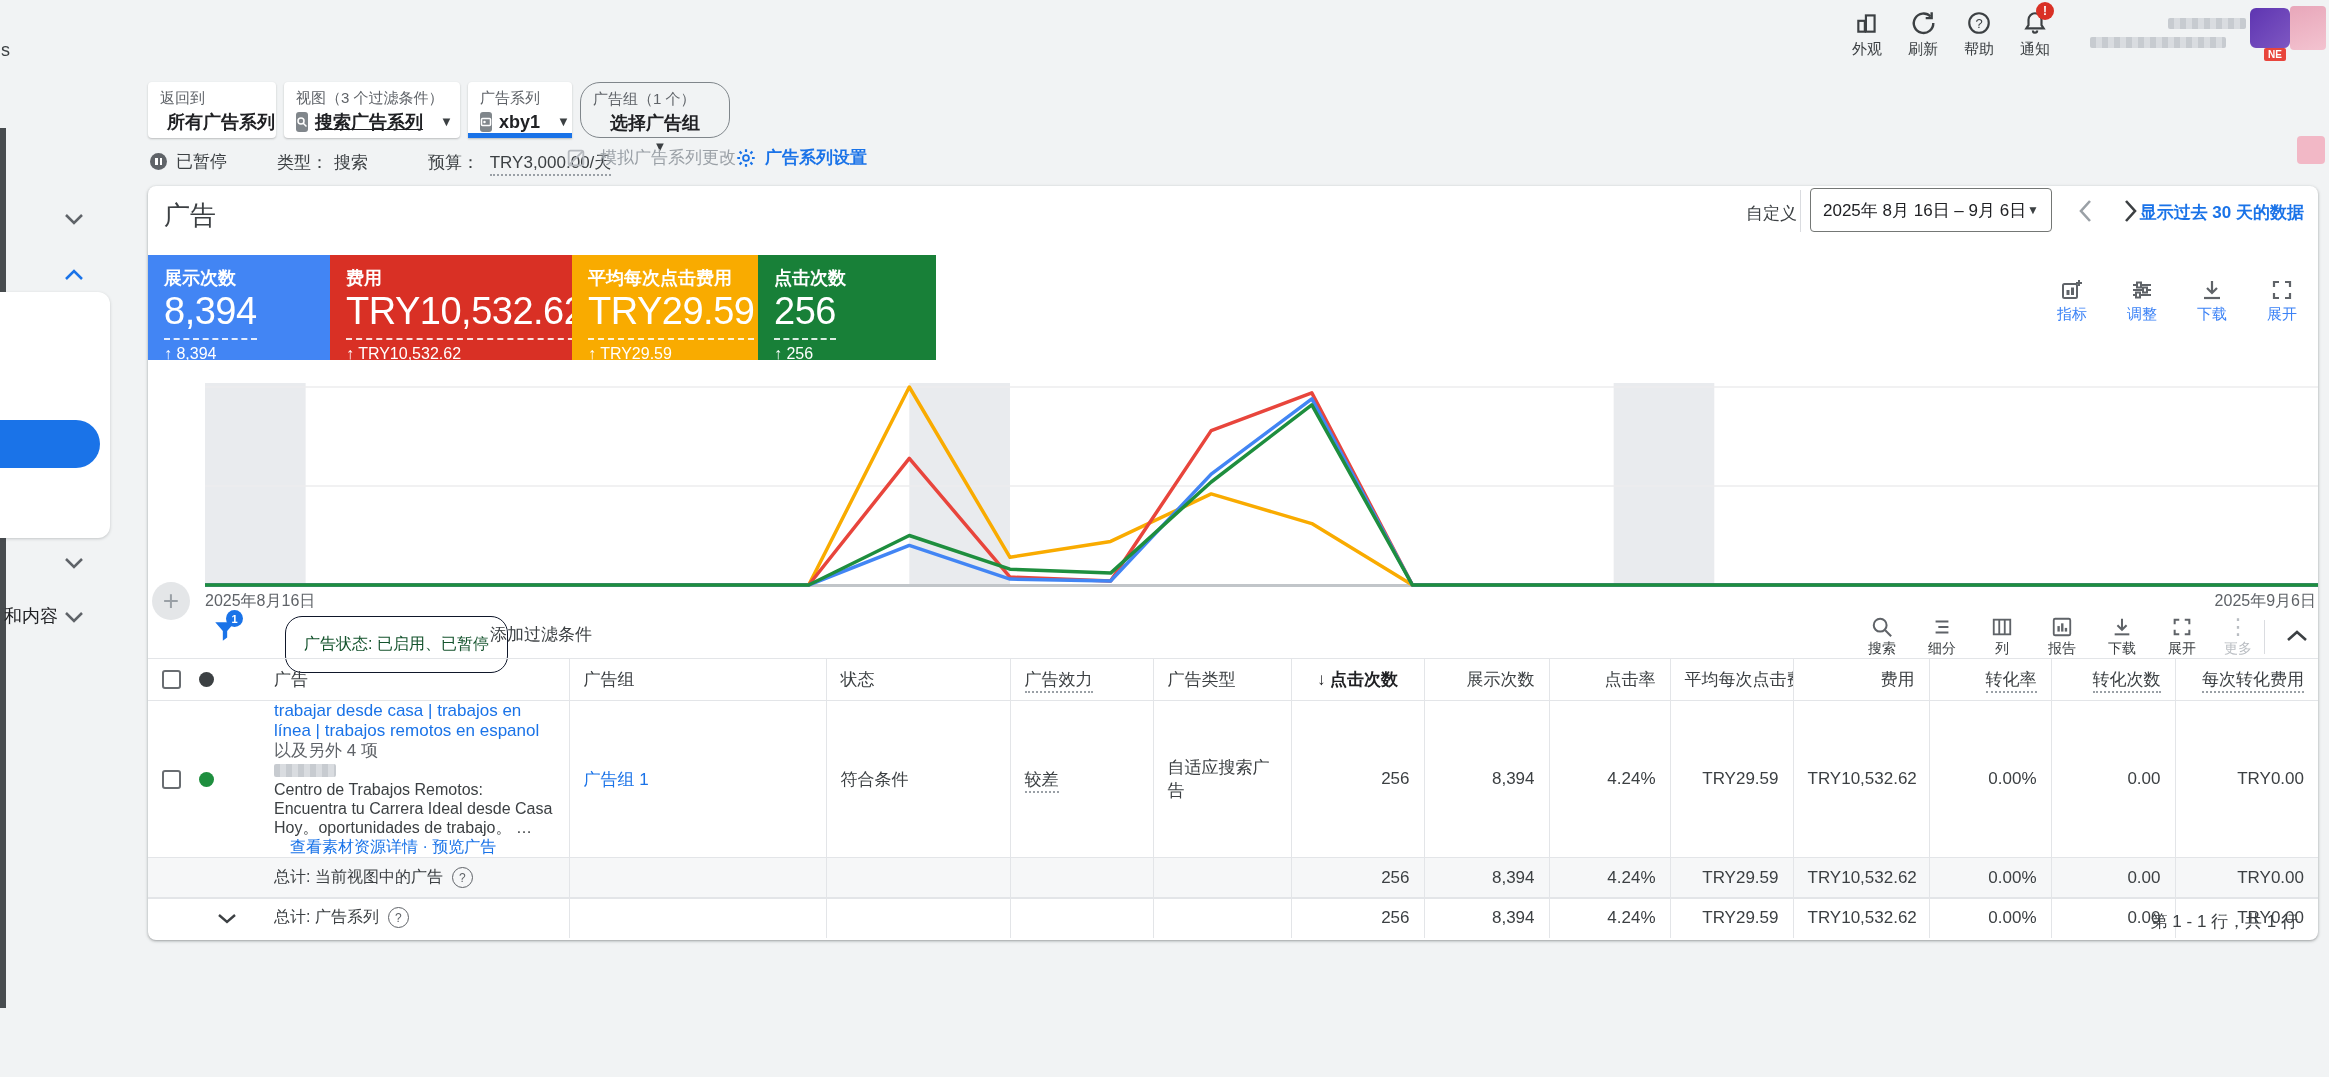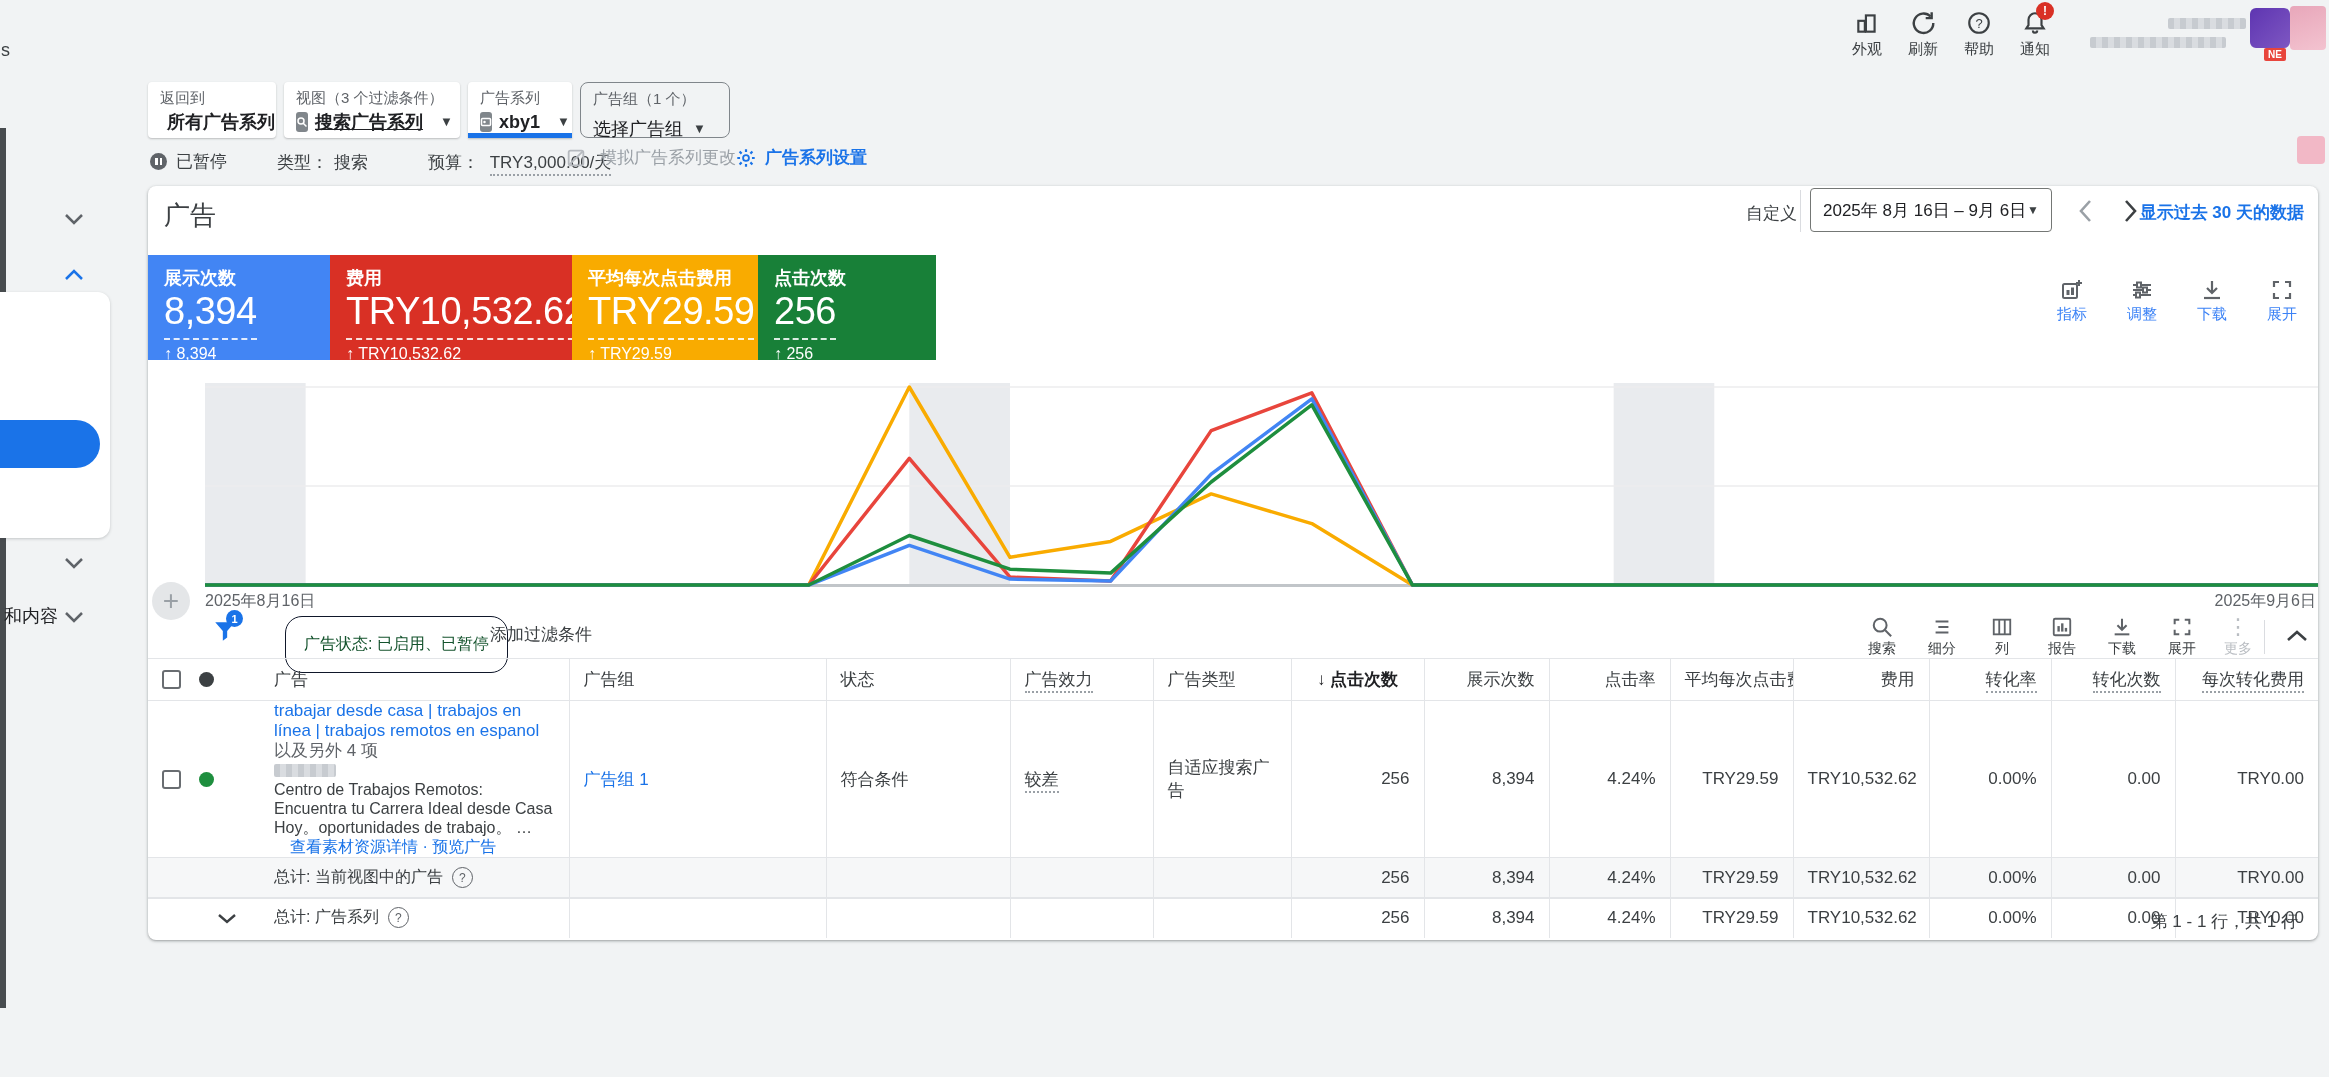--- a/index.html
+++ b/index.html
@@ -125,23 +125,23 @@
       <span class="iconsq">
         <svg width="12" height="12" viewBox="0 0 24 24">
             <rect x="3" y="5" width="18" height="14" rx="2" fill="none" stroke="#fff" stroke-width="3"></rect>
             <circle cx="9" cy="12" r="2.5" fill="#fff"></circle>
           </svg>
       </span>
       <span>xby1</span>
       <span class="arrow-dn">▼</span>
     </div>
   </div>
-  <div class="abs" style="left:580px;top:82px;width:150px;height:56px;border:1px solid #80868b;border-radius:8px;box-sizing:border-box;padding:7px 12px;background:transparent;">
+  <div class="abs" style="left:580px;top:82px;width:150px;height:56px;border:1px solid #80868b;border-radius:20px;box-sizing:border-box;padding:7px 12px;background:transparent;">
     <div class="cap" style="font-size:15px;color:#5f6368;line-height:18px;white-space:nowrap;">广告组（1 个）</div>
-    <div class="val" style="font-size:18px;color:#202124;font-weight:normal;line-height:24px;display:flex;align-items:center;margin-top:9px;white-space:nowrap;">
+    <div class="val" style="font-size:18px;color:#202124;font-weight:bold;line-height:24px;display:flex;align-items:center;margin-top:3px;white-space:nowrap;flex-direction:column;">
       <span>选择广告组</span>
       <span class="arrow-dn">▼</span>
     </div>
   </div>
 
   <div class="abs flex" style="left:150px;top:148px;height:26px;gap:9px;">
     <span style="display:inline-flex;width:17px;height:17px;border-radius:50%;background:#5f6368;align-items:center;justify-content:center;gap:2px;">
       <span style="width:2.5px;height:7px;background:#fff;"></span>
         <span style="width:2.5px;height:7px;background:#fff;"></span>
     </span>

